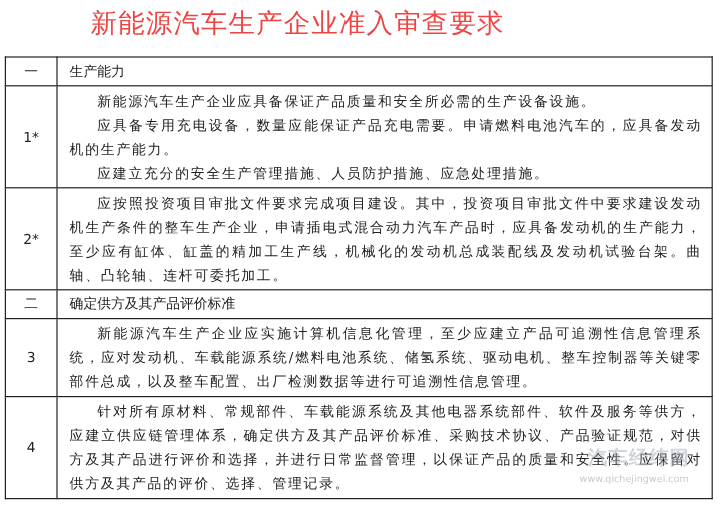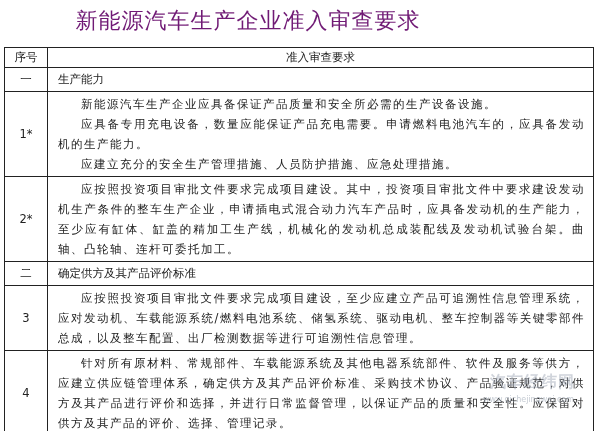--- a/index.html
+++ b/index.html
@@ -6,21 +6,21 @@
     body {
       width: 600px; height: 431px; overflow: hidden;
       background: #ffffff; color: #1a1a1a;
       font-family: "DejaVu Sans", sans-serif;
       position: relative;
     }
     .title {
       position: absolute; left: 0; top: 6px; width: 496px;
       text-align: center; font-family: "DejaVu Serif", serif;
       font-size: 22px; line-height: 30px; letter-spacing: 1px;
-      color: #701a75; font-weight: normal;
+      color: #ef4444; font-weight: normal;
     }
     table.req {
       position: absolute; left: 4px; top: 47px; width: 590px;
       border-collapse: collapse; table-layout: fixed;
     }
     table.req td {
       border: 1px solid #222; padding: 0;
       font-size: 11.5px; color: #222; vertical-align: middle;
     }
     table.req tr.hdr td { height: 19px; }
@@ -43,24 +43,20 @@
       font-size: 8px; color: rgba(150,160,175,0.55); pointer-events: none;
     }
   </style>
 </head>
 <body>
 
 <div class="title">新能源汽车生产企业准入审查要求</div>
 
 <table class="req">
   <tbody>
-      <tr class="hdr">
-    <td class="num">序号</td>
-    <td class="hdr-cell">准入审查要求</td>
-  </tr>
   <tr>
     <td class="num" style="height:23px">一</td>
     <td class="sec">生产能力</td>
   </tr>
   <tr>
     <td class="num">1*</td>
     <td class="body-cell">
       <p>新能源汽车生产企业应具备保证产品质量和安全所必需的生产设备设施。</p>
       <p>应具备专用充电设备，数量应能保证产品充电需要。申请燃料电池汽车的，应具备发动机的生产能力。</p>
       <p>应建立充分的安全生产管理措施、人员防护措施、应急处理措施。</p>
@@ -72,21 +68,21 @@
       <p>应按照投资项目审批文件要求完成项目建设。其中，投资项目审批文件中要求建设发动机生产条件的整车生产企业，申请插电式混合动力汽车产品时，应具备发动机的生产能力，至少应有缸体、缸盖的精加工生产线，机械化的发动机总成装配线及发动机试验台架。曲轴、凸轮轴、连杆可委托加工。</p>
     </td>
   </tr>
   <tr class="thick-top">
     <td class="num" style="height:23px">二</td>
     <td class="sec">确定供方及其产品评价标准</td>
   </tr>
   <tr class="thick-top">
     <td class="num">3</td>
     <td class="body-cell">
-      <p>应按照投资项目审批文件要求完成项目建设，至少应建立产品可追溯性信息管理系统，应对发动机、车载能源系统/燃料电池系统、储氢系统、驱动电机、整车控制器等关键零部件总成，以及整车配置、出厂检测数据等进行可追溯性信息管理。</p>
+      <p>新能源汽车生产企业应实施计算机信息化管理，至少应建立产品可追溯性信息管理系统，应对发动机、车载能源系统/燃料电池系统、储氢系统、驱动电机、整车控制器等关键零部件总成，以及整车配置、出厂检测数据等进行可追溯性信息管理。</p>
     </td>
   </tr>
   <tr>
     <td class="num">4</td>
     <td class="body-cell">
       <p>针对所有原材料、常规部件、车载能源系统及其他电器系统部件、软件及服务等供方，应建立供应链管理体系，确定供方及其产品评价标准、采购技术协议、产品验证规范，对供方及其产品进行评价和选择，并进行日常监督管理，以保证产品的质量和安全性。应保留对供方及其产品的评价、选择、管理记录。</p>
     </td>
   </tr>
 </tbody>
   </table>

